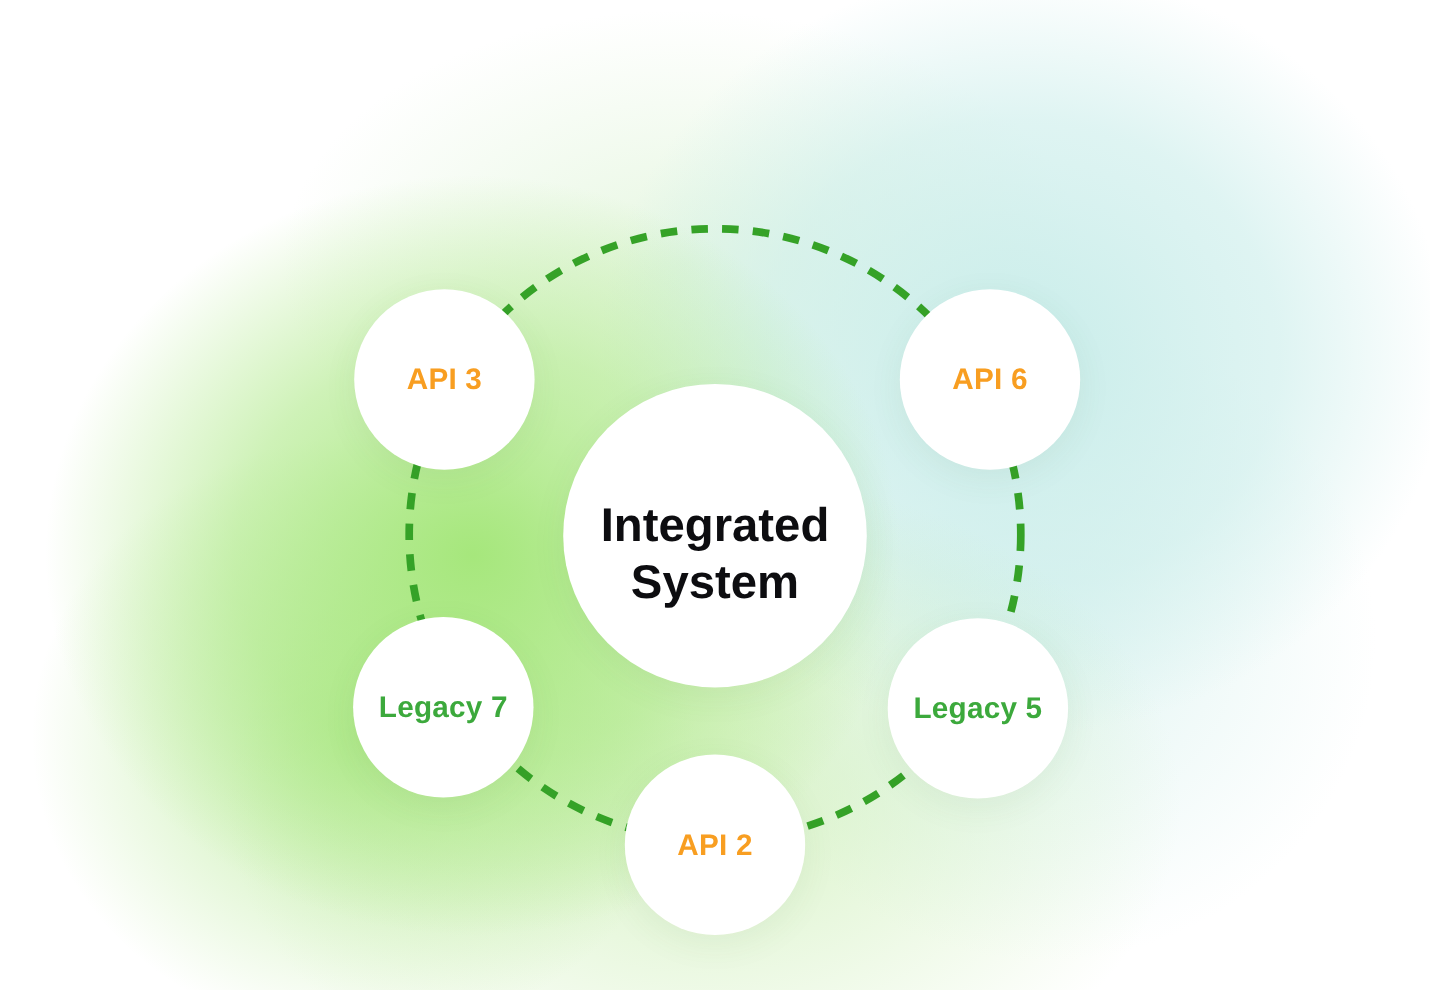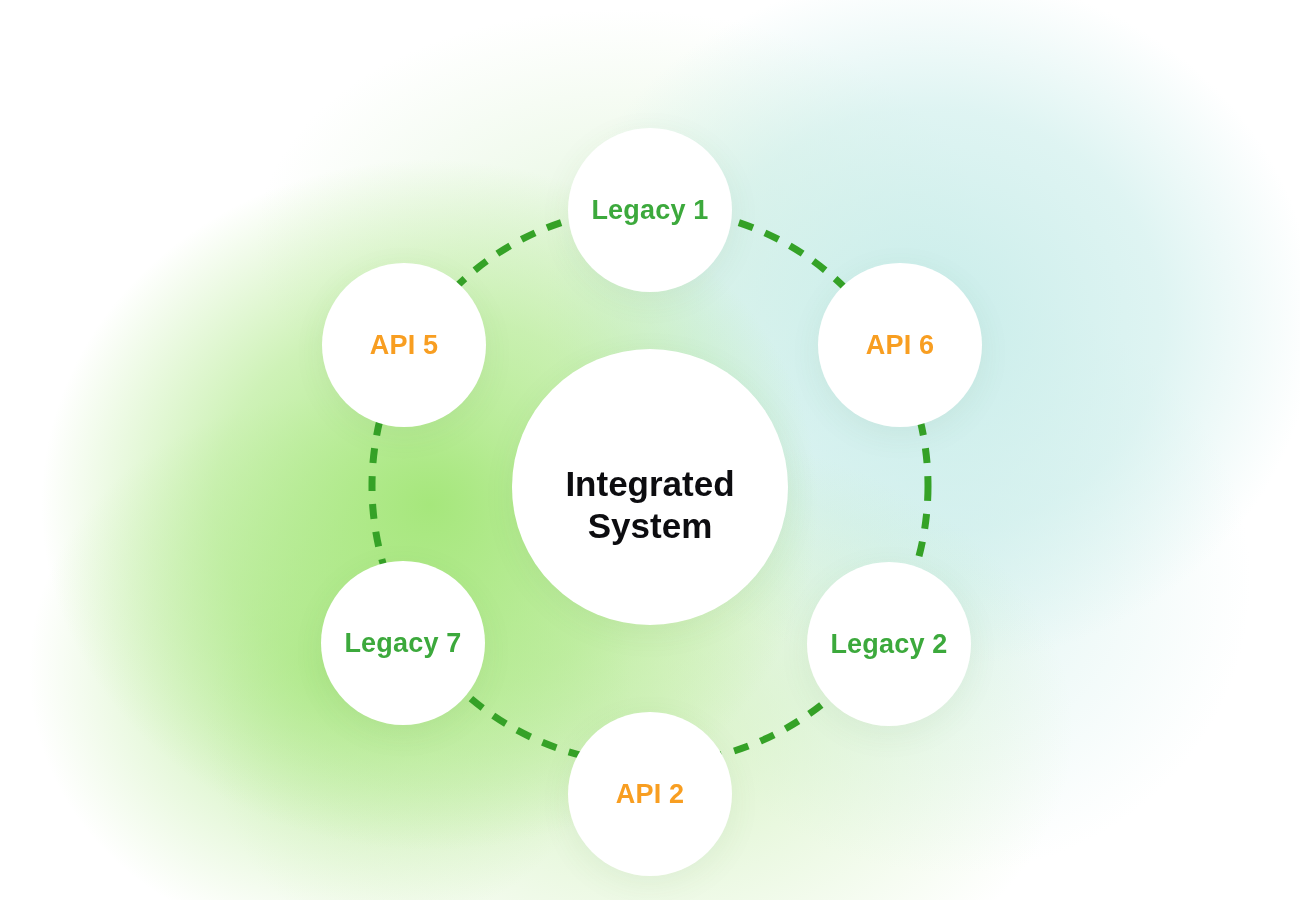--- a/index.html
+++ b/index.html
@@ -64,67 +64,64 @@
 
   .node--center {
     width: 276px;
     height: 276px;
     left: 512px;
     top: 349px;
   }
 
   .center-label {
     width: 220px;
-    font-size: 35px;
+    font-size: 43px;
     line-height: 1.2;
     font-weight: 700;
     color: var(--center-text, #0D0D10);
     margin-top: 36px;
   }
 
   .node--legacy { color: var(--legacy-text, #3CA93C); }
   .node--api    { color: var(--api-text,    #F89E21); }
 
   .pos-legacy-1 { left: 568px; top: 128px; }
   .pos-api-1    { left: 818px; top: 263px; }
   .pos-legacy-2 { left: 807px; top: 562px; }
-  .pos-api-2    { left: 568px; top: 712px; }
+  .pos-api-2    { left: 568px; top: 686px; }
   .pos-legacy-3 { left: 321px; top: 561px; }
   .pos-api-3    { left: 322px; top: 263px; }
 </style>
 </head>
 <body>
 
 <div class="stage">
 
   <svg class="ring" width="1300" height="900" viewBox="0 0 1300 900" aria-hidden="true">
     <circle cx="650" cy="486" r="278"></circle>
   </svg>
 
-  <div class="node node--outer node--legacy pos-legacy-1">
-    <span>Legacy 1</span>
-  </div>
 
   <div class="node node--outer node--api pos-api-1">
     <span>API 6</span>
   </div>
 
   <div class="node node--outer node--legacy pos-legacy-2">
-    <span>Legacy 2</span>
+    <span>Legacy 5</span>
   </div>
 
   <div class="node node--outer node--api pos-api-2">
     <span>API 2</span>
   </div>
 
   <div class="node node--outer node--legacy pos-legacy-3">
     <span>Legacy 7</span>
   </div>
 
   <div class="node node--outer node--api pos-api-3">
-    <span>API 5</span>
+    <span>API 3</span>
   </div>
 
   <div class="node node--center">
     <div class="center-label">Integrated System</div>
   </div>
 
 </div>
 
 </body></html>

